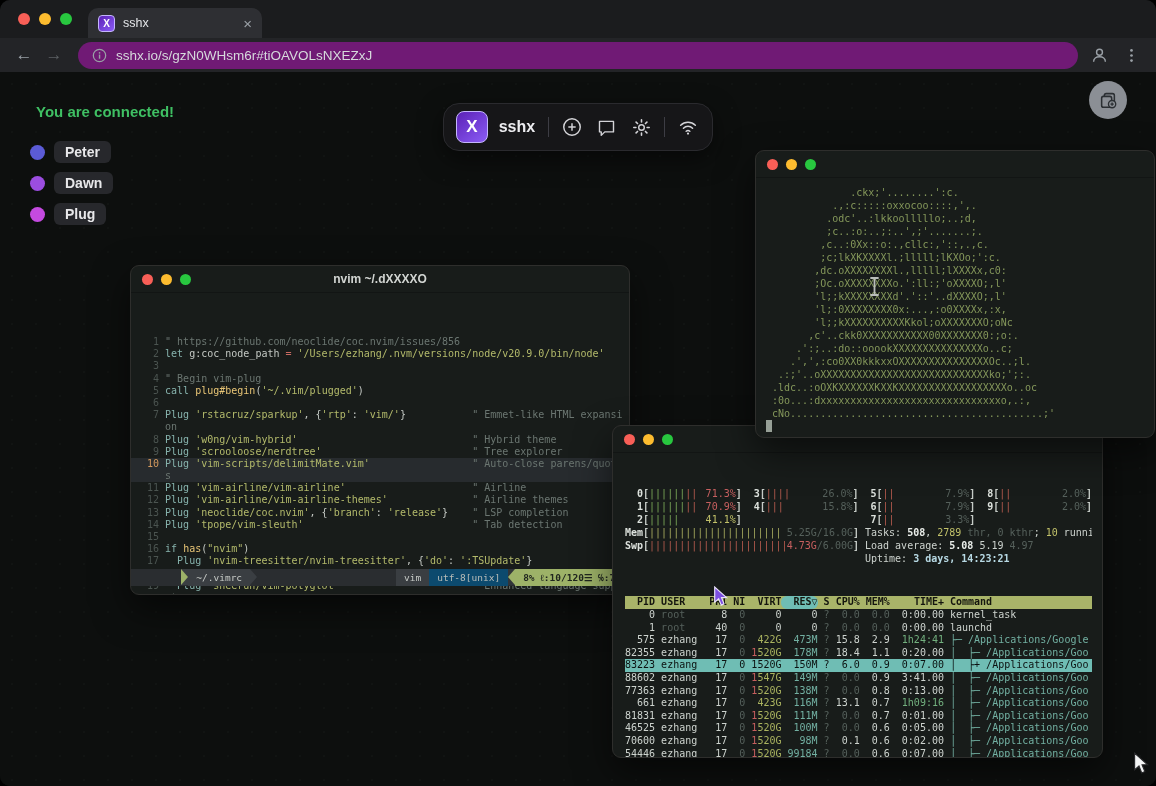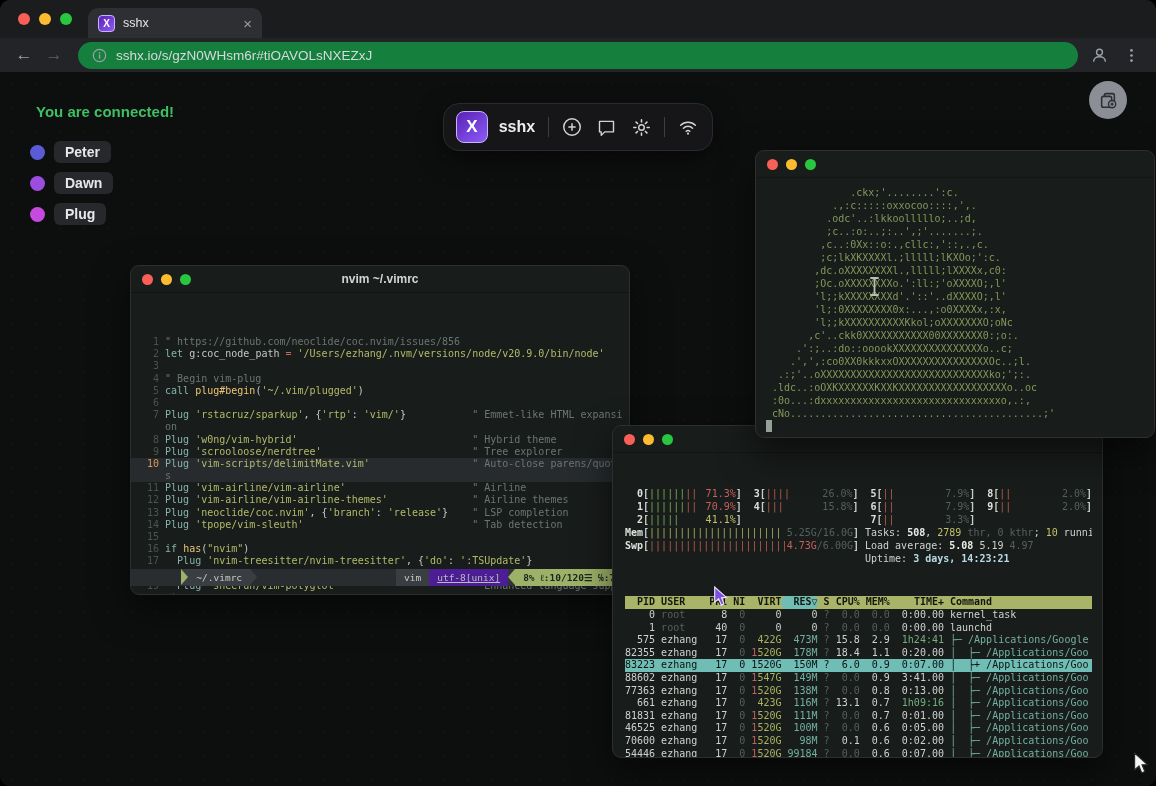--- a/index.html
+++ b/index.html
@@ -15,21 +15,21 @@
     border-radius:10px 10px 0 0; display:flex; align-items:center; padding:0 10px; gap:8px; }
   .tab-title { color:#e3e5e8; font-size:12.5px; flex:1; }
   .tab-close { color:#9aa0a6; font-size:15px; line-height:1; cursor:default; }
   .favicon, .brand-logo { background:linear-gradient(140deg,#5b21b6,#8b5cf6);
     border:1.5px solid #c4b5fd; border-radius:4px; color:#fff; font-weight:bold;
     display:flex; align-items:center; justify-content:center; }
   .favicon { width:17px; height:17px; font-size:10px; }
   .urlrow { height:34px; background:#232427; display:flex; align-items:center; padding:0 12px; gap:6px; }
   .navarrow { color:#9aa0a6; font-size:17px; width:24px; text-align:center; }
   .navarrow.dim { color:#5c6063; }
-  .urlpill { flex:1; height:27px; background:#15803d; border-radius:14px; display:flex;
+  .urlpill { flex:1; height:27px; background:#701a75; border-radius:14px; display:flex;
     align-items:center; padding:0 14px; gap:9px; margin:0 6px; }
   .urltext { color:#d6d9dc; font-size:13.5px; }
   .chromeicons { display:flex; align-items:center; gap:14px; padding-right:4px; }
 
   
   #page { position:absolute; left:0; top:72px; right:0; bottom:0; background:#0d0f0e;
     background-image:radial-gradient(circle,#24282533 1.2px,transparent 1.3px);
     background-size:24px 24px; }
   #connected { position:absolute; left:36px; top:31px; color:#3fbf63; font-size:15px; font-weight:bold; }
   #user-list { position:absolute; left:30px; top:68px; }
@@ -73,21 +73,21 @@
   .nv-line.hl .gut { color:#d49a5e; }
   .cmtcol { position:absolute; left:calc(10px + 4ch + 51ch); top:0; }
   .ck{color:#87b3ad}.cs{color:#b3ba6b}.ci{color:#c3c8c3}.co{color:#c96a62}.cf{color:#e8c576}.cc{color:#6b7671}
   #airline { position:absolute; left:0; right:0; bottom:9px; height:17px; display:flex;
     font-size:9.5px; line-height:17px; background:#2a2d30; }
   .al-seg { padding:0 8px; white-space:pre; }
   .al-mode { background:#3b82f6; color:#20261f; font-weight:bold;margin-top:23px; }
   .al-file { background:#3a3e42; color:#c8ccc8; }
   .al-fill { flex:1; background:#2a2d30; }
   .al-ft   { background:#3a3e42; color:#c8ccc8; }
-  .al-enc  { background:#4c1d95; color:#b9bdb9;text-decoration:underline; }
+  .al-enc  { background:#0c4a6e; color:#b9bdb9; }
   .al-pos  { background:#9db268; color:#20261f; font-weight:bold; }
   .tri { width:0; height:0; border-top:8.5px solid transparent; border-bottom:8.5px solid transparent; }
   .tri.r-green { border-left:7px solid #9db268; }
   .tri.r-gray  { border-left:7px solid #3a3e42; }
   .tri.l-green { border-right:7px solid #9db268; }
 
   
   #parrot-body { padding:8px 0 0 10px; font-size:10px; line-height:13px; color:#84975a; }
   #parrot-cursor { display:inline-block; width:6px; height:12px; background:#97a097; }
 
@@ -229,21 +229,21 @@
         </svg>
     </div>
 
     <div class="term" id="win-nvim">
       <div class="term-bar">
         <div class="term-lights">
           <div class="term-light" style="background:#f85f57"></div>
           <div class="term-light" style="background:#fdbc2f"></div>
           <div class="term-light" style="background:#28c73f"></div>
         </div>
-        <div class="term-title">nvim ~/.vimrc</div>
+        <div class="term-title">nvim ~/.dXXXXO</div>
       </div>
       <div class="term-body" style="height:302px">
         <div id="nvim-body"><div class="nv-line"><span class="gut">1</span><span class="code"><span class="cc">" https://github.com/neoclide/coc.nvim/issues/856</span></span></div><div class="nv-line"><span class="gut">2</span><span class="code"><span class="ck">let </span><span class="ci">g:coc_node_path </span><span class="co">= </span><span class="cs">'/Users/ezhang/.nvm/versions/node/v20.9.0/bin/node'</span></span></div><div class="nv-line"><span class="gut">3</span><span class="code"></span></div><div class="nv-line"><span class="gut">4</span><span class="code"><span class="cc">" Begin vim-plug</span></span></div><div class="nv-line"><span class="gut">5</span><span class="code"><span class="ck">call </span><span class="cf">plug#begin</span><span class="ci">(</span><span class="cs">'~/.vim/plugged'</span><span class="ci">)</span></span></div><div class="nv-line"><span class="gut">6</span><span class="code"></span></div><div class="nv-line"><span class="gut">7</span><span class="code"><span class="ck">Plug </span><span class="cs">'rstacruz/sparkup'</span><span class="ci">, {</span><span class="cs">'rtp'</span><span class="ci">: </span><span class="cs">'vim/'</span><span class="ci">}</span></span><span class="cc cmtcol">" Emmet-like HTML expansi</span></div><div class="nv-line"><span class="gut"></span><span class="code"><span class="cc">on</span></span></div><div class="nv-line"><span class="gut">8</span><span class="code"><span class="ck">Plug </span><span class="cs">'w0ng/vim-hybrid'</span></span><span class="cc cmtcol">" Hybrid theme</span></div><div class="nv-line"><span class="gut">9</span><span class="code"><span class="ck">Plug </span><span class="cs">'scrooloose/nerdtree'</span></span><span class="cc cmtcol">" Tree explorer</span></div><div class="nv-line hl"><span class="gut">10</span><span class="code"><span class="ck">Plug </span><span class="cs">'vim-scripts/delimitMate.vim'</span></span><span class="cc cmtcol">" Auto-close parens/quot</span></div><div class="nv-line hl"><span class="gut"></span><span class="code"><span class="cc">s</span></span></div><div class="nv-line"><span class="gut">11</span><span class="code"><span class="ck">Plug </span><span class="cs">'vim-airline/vim-airline'</span></span><span class="cc cmtcol">" Airline</span></div><div class="nv-line"><span class="gut">12</span><span class="code"><span class="ck">Plug </span><span class="cs">'vim-airline/vim-airline-themes'</span></span><span class="cc cmtcol">" Airline themes</span></div><div class="nv-line"><span class="gut">13</span><span class="code"><span class="ck">Plug </span><span class="cs">'neoclide/coc.nvim'</span><span class="ci">, {</span><span class="cs">'branch'</span><span class="ci">: </span><span class="cs">'release'</span><span class="ci">}</span></span><span class="cc cmtcol">" LSP completion</span></div><div class="nv-line"><span class="gut">14</span><span class="code"><span class="ck">Plug </span><span class="cs">'tpope/vim-sleuth'</span></span><span class="cc cmtcol">" Tab detection</span></div><div class="nv-line"><span class="gut">15</span><span class="code"></span></div><div class="nv-line"><span class="gut">16</span><span class="code"><span class="ck">if </span><span class="cf">has</span><span class="ci">(</span><span class="cs">"nvim"</span><span class="ci">)</span></span></div><div class="nv-line"><span class="gut">17</span><span class="code"><span class="ck">  Plug </span><span class="cs">'nvim-treesitter/nvim-treesitter'</span><span class="ci">, {</span><span class="cs">'do'</span><span class="ci">: </span><span class="cs">':TSUpdate'</span><span class="ci">}</span></span></div><div class="nv-line"><span class="gut">18</span><span class="code"><span class="ck">else</span></span></div><div class="nv-line"><span class="gut">19</span><span class="code"><span class="ck">  Plug </span><span class="cs">'sheerun/vim-polyglot'</span></span><span class="cc cmtcol">" Enhanced language supp</span></div><div class="nv-line"><span class="gut"></span><span class="code"><span class="cc">rt</span></span></div></div>
         <div id="airline">
           <span class="al-seg al-mode">NORMAL</span><span class="tri r-green" style="border-left-color:#9db268; background:#3a3e42"></span><span class="al-seg al-file">~/.vimrc</span><span class="tri r-gray" style="background:#2a2d30"></span><span class="al-fill"></span><span class="al-seg al-ft">vim</span><span class="al-seg al-enc">utf-8[unix]</span><span class="tri l-green" style="background:#313539"></span><span class="al-seg al-pos">8% ℓ:10/120☰ ℅:75</span>
         </div>
       </div>
     </div>
 
     <div class="term" id="win-htop">

